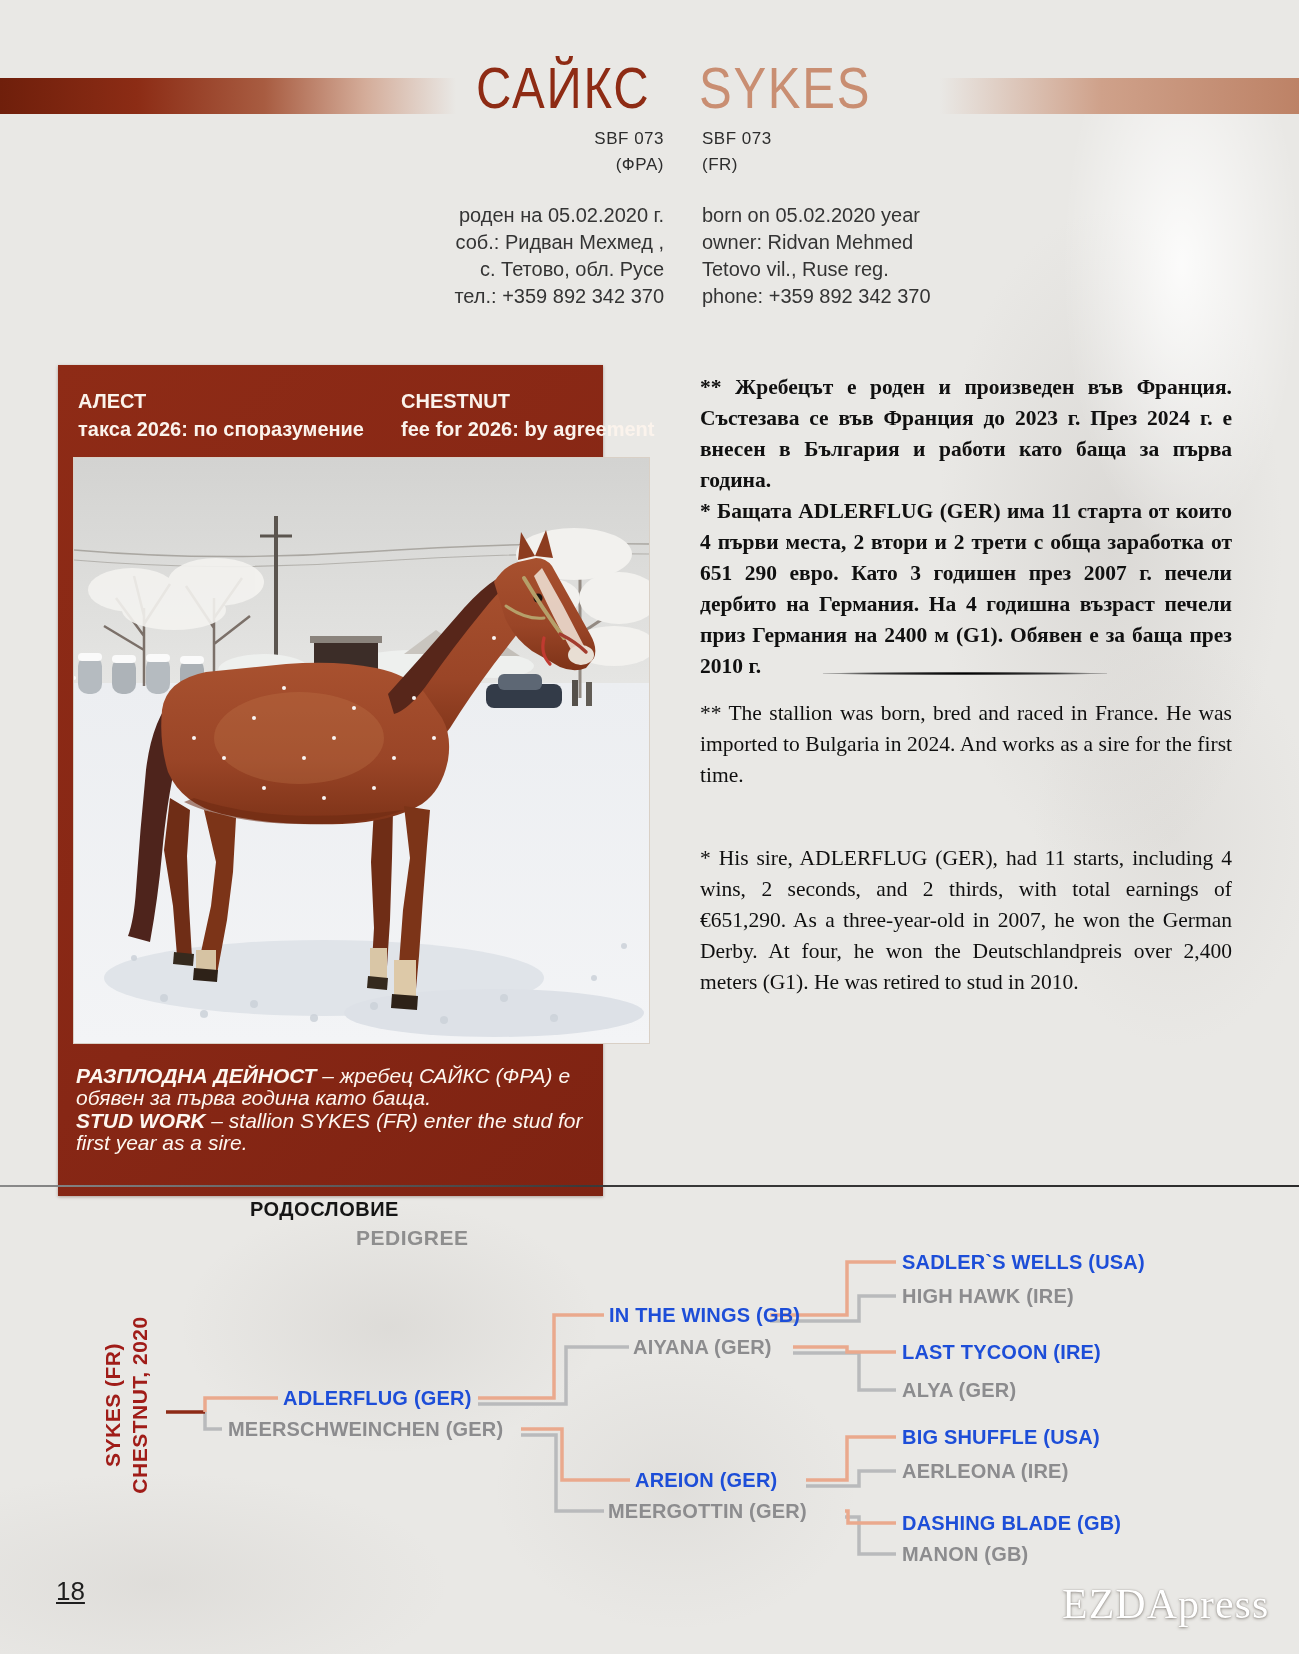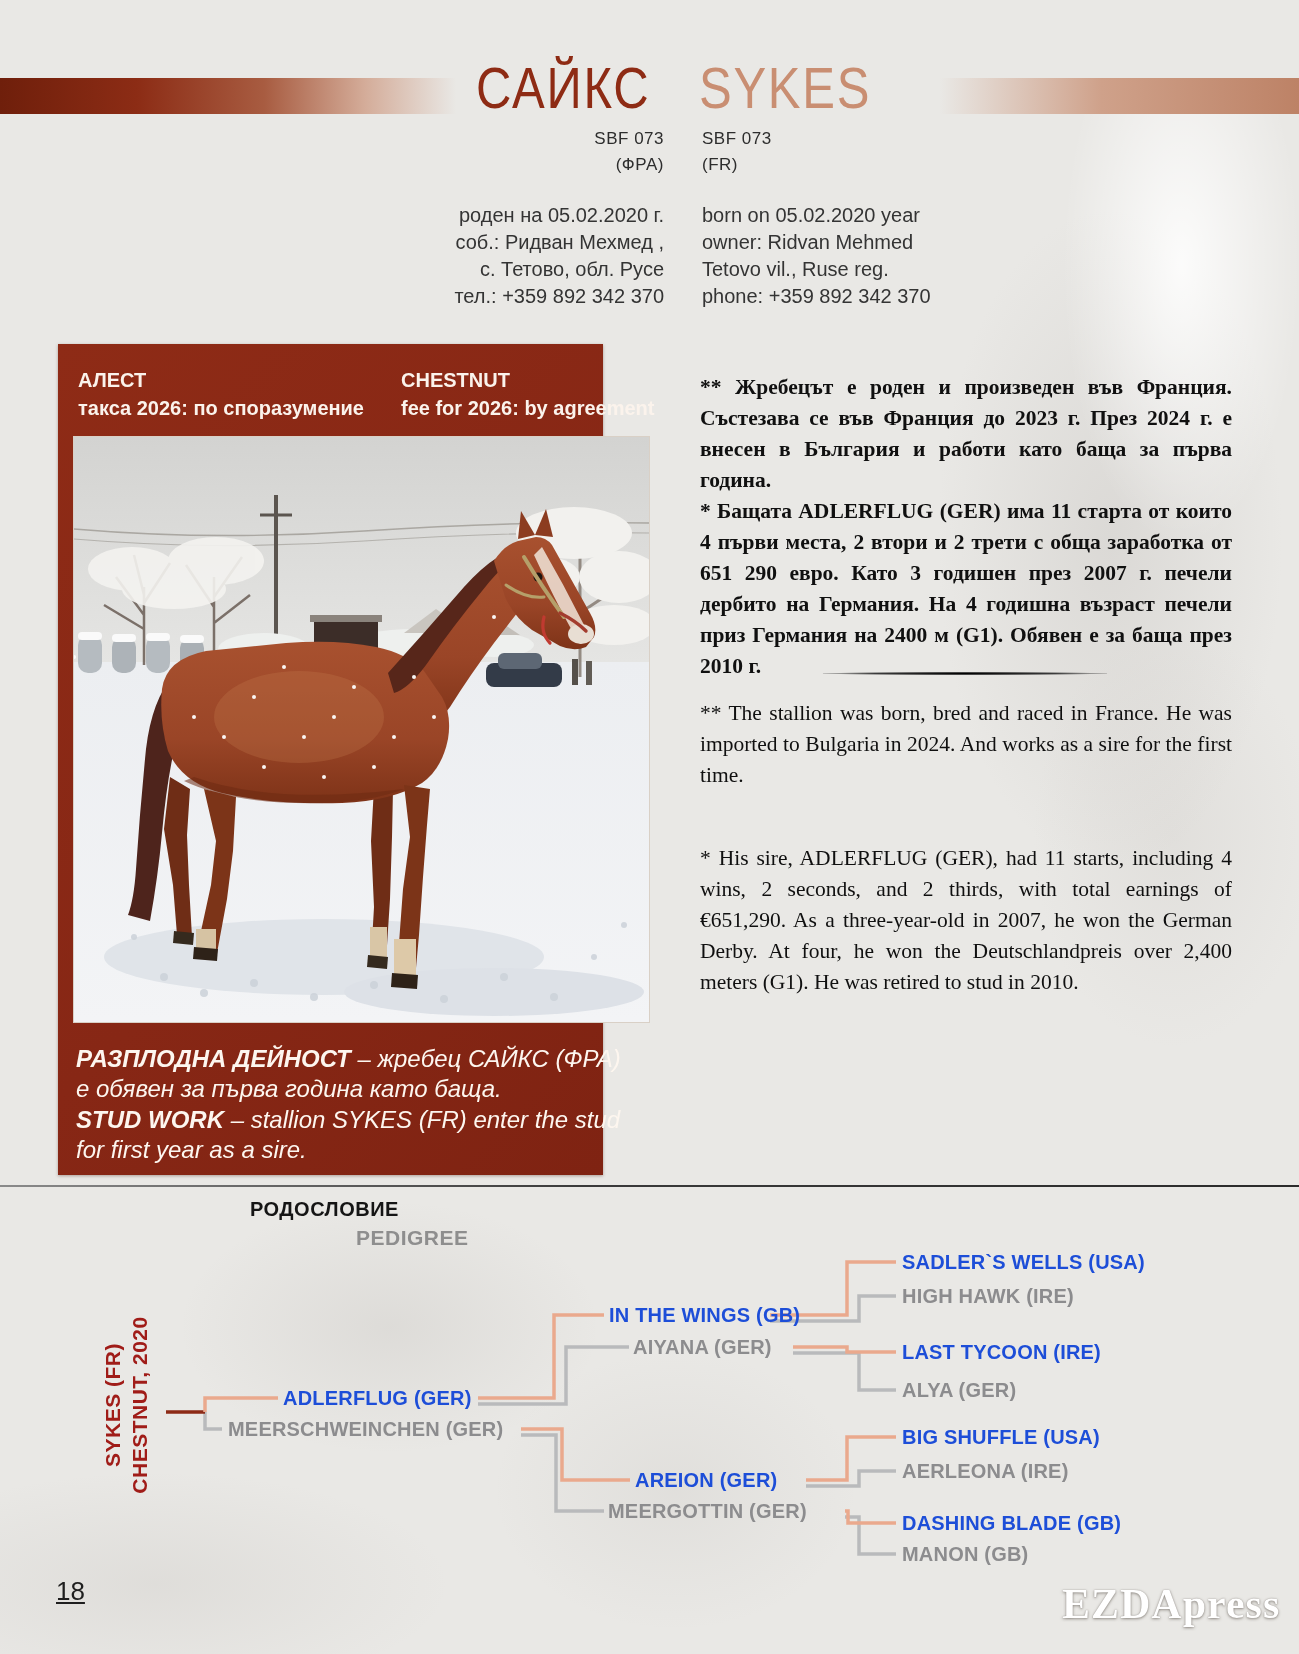--- a/index.html
+++ b/index.html
@@ -31,32 +31,32 @@
   .contact.en{left:702px; width:320px; text-align:left;}
   .hdr-watermark{
     right:0; top:95px; width:420px; height:1060px; pointer-events:none;
     background:
       radial-gradient(ellipse 170px 400px at 72% 16%, rgba(255,255,255,.85), rgba(255,255,255,0) 70%),
       radial-gradient(ellipse 240px 460px at 55% 42%, rgba(186,182,178,.30), rgba(186,182,178,0) 72%),
       radial-gradient(ellipse 200px 300px at 70% 70%, rgba(200,196,192,.25), rgba(200,196,192,0) 70%);
   }
   
   .card{
-    left:58px; top:344px; width:545px; height:831px;
+    left:58px; top:365px; width:545px; height:831px;
     background:linear-gradient(135deg,#8e2b16 0%,#872715 55%,#7f2312 100%);
     box-shadow:0 1px 3px rgba(60,20,10,.35);
   }
   .card-label{position:absolute; color:#fbf3ec; font-weight:bold; font-size:20px; line-height:28px; white-space:nowrap;}
   .photo{
     position:absolute; left:15px; top:92px; width:575px; height:585px;
     border:1px solid #d9d0c6; background:#e2e2e0; overflow:hidden;
   }
   .stud-note{
     position:absolute; left:18px; top:700px; width:545px;
-    color:#fdf6ef; font-size:24px; line-height:30px; font-style:italic;
+    color:#fdf6ef; font-size:21px; line-height:22px; font-style:italic;
   }
   .stud-note p{margin:0 0 1px 0;}
   .stud-lead{font-weight:bold;}
   
   .desc{position:absolute; font-family:"Liberation Serif", serif; font-size:21.5px; line-height:31px; color:#101010; text-align:justify;}
   .desc-bg{left:700px; top:372px; width:532px;font-weight:bold;}
   .desc-bg p{margin:0;}
   .desc-en1{left:700px; top:698px; width:532px;}
   .desc-en2{left:700px; top:843px; width:532px;}
   .text-divider{
@@ -84,21 +84,21 @@
     color:#a01c18; letter-spacing:.5px; white-space:nowrap;
   }
   .ped-node{position:absolute; font-weight:bold; font-size:20px; line-height:26px; white-space:nowrap; letter-spacing:.2px;}
   .ped-red{color:#1d4ed8;}
   .ped-gray{color:#8c8c8e;}
   .ped-svg{left:0; top:1186px;}
   
   .page-number{left:56px; top:1576px; font-size:26px; color:#1f1f1f;text-decoration:underline;}
   .logo{
     left:1062px; top:1580px; width:230px; height:70px;
-    color:#ffffff; font-family:"Liberation Serif", serif; font-weight:bold;
+    color:#ffffff; font-family:"Liberation Serif", serif; font-weight:normal;
     font-size:42px; letter-spacing:1px;
     text-shadow:0 1px 3px rgba(130,124,118,.9), 0 0 1px rgba(130,124,118,.8);
   }
 </style>
 </head>
 <body>
 
 <div id="page">
 
   <div class="abs hdr-watermark"></div>

